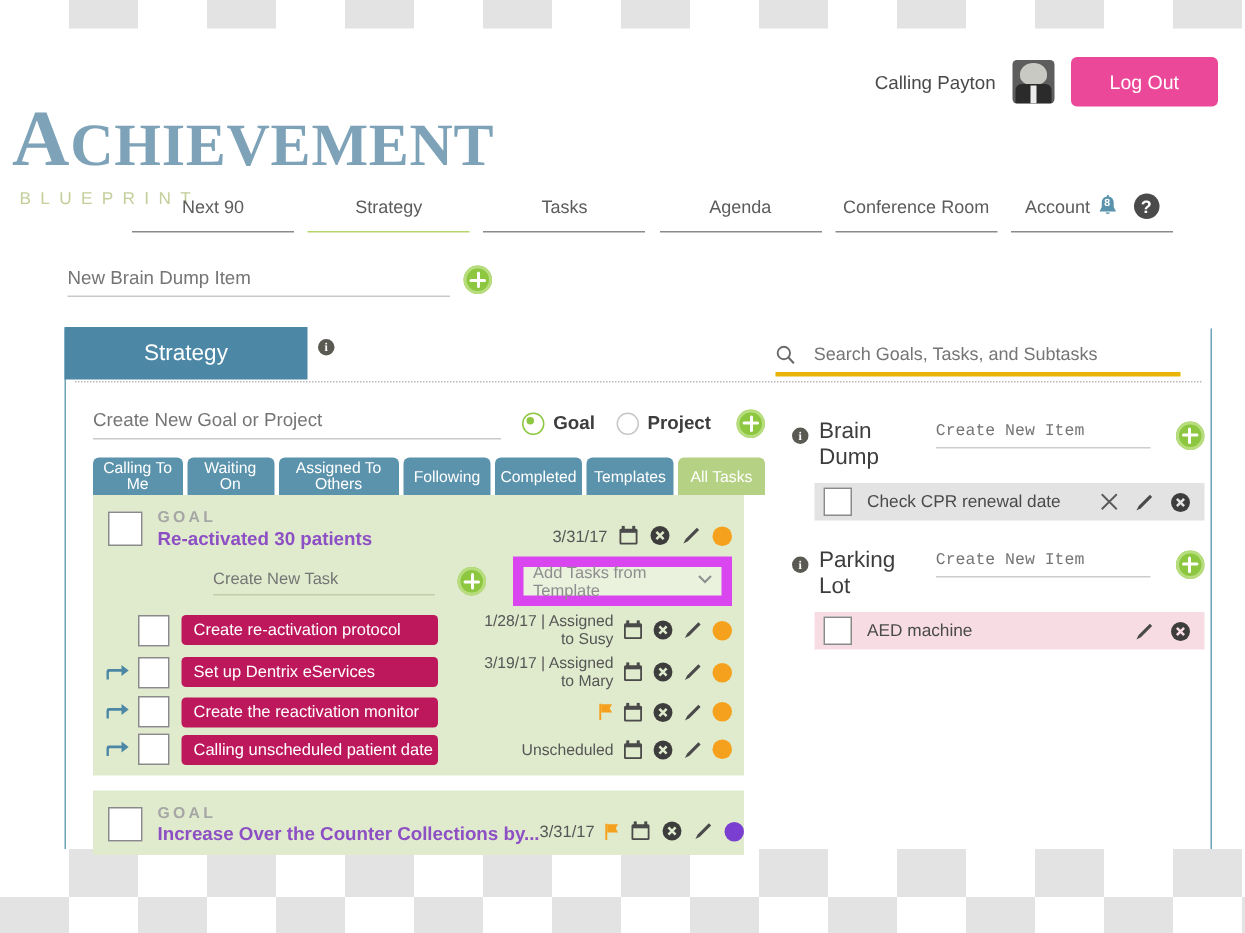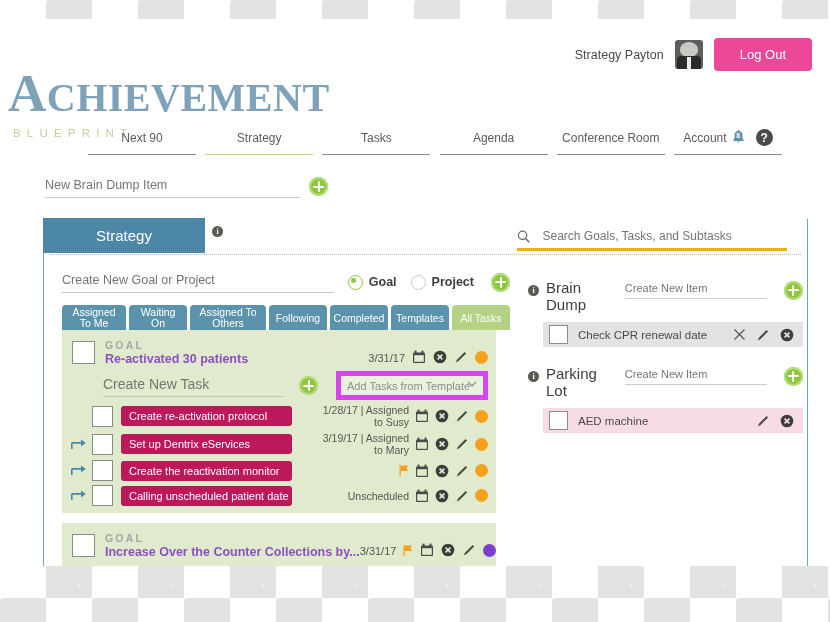--- a/index.html
+++ b/index.html
@@ -156,26 +156,26 @@
   .gtitle{font-size:12.5px;color:#8d4fc4;font-weight:700;margin-top:1px;white-space:nowrap;}
   .gmeta{margin-left:auto;display:flex;align-items:flex-end;gap:7px;padding-top:11px;}
   .gdate{font-size:11px;color:#565656;}
   .icon{cursor:pointer;flex:none;}
   .dot-o{width:13px;height:13px;border-radius:50%;background:#f5a11d;flex:none;cursor:pointer;}
   .dot-p{width:13px;height:13px;border-radius:50%;background:#7a3fd0;flex:none;cursor:pointer;}
 
   
   .ntrow{display:flex;align-items:center;padding:5px 8px 0 41px;gap:0;}
   .nt-input{
-    width:196px;border:none;border-bottom:1px solid #bfcfa8;font-size:14px;color:#9b9b9b;
-    padding:1px 0 4px 0;outline:none;background:transparent;font-family:"Liberation Sans", sans-serif;
+    width:196px;border:none;border-bottom:1px solid #bfcfa8;font-size:11px;color:#9b9b9b;
+    padding:1px 0 4px 0;outline:none;background:transparent;font-family:"Liberation Sans", sans-serif;margin-left:39px;
   }
   .nt-plus{margin-left:15px;}
   .tmpl{
-    margin-left:18px;width:158px;height:19px;border:5px solid #d946ef;background:#eaf1dd;
+    margin-left:18px;width:158px;height:19px;border:7px solid #d946ef;background:#eaf1dd;
     font-size:11px;color:#8e8e8e;display:flex;align-items:center;padding:0 6px;position:relative;cursor:pointer;
   }
   .tmpl .chev{position:absolute;right:6px;top:5px;}
 
   
   .trow{display:flex;align-items:center;padding:4px 8px 0 8px;}
   .t-share{width:17px;flex:none;margin-right:5px;}
   .t-spacer{width:22px;flex:none;}
   .tcheck{
     width:19px;height:19px;border:1.6px solid #8a8a8a;background:#fff;flex:none;margin-right:8px;cursor:pointer;
@@ -188,21 +188,21 @@
   .tdate{font-size:10.5px;color:#565656;text-align:right;line-height:12px;max-width:92px;}
   .flag{width:10px;flex:none;}
 
   
   .sect{margin-bottom:6px;}
   .sect-head{display:flex;align-items:center;gap:7px;}
   .sect-title{font-size:15px;color:#3d3d3d;margin-top:12px;}
   .sect-input{
     width:143px;border:none;border-bottom:1px solid #cdcdcd;font-size:11px;color:#a3a3a3;
     padding:1px 0 4px 0;outline:none;background:transparent;margin-left:20px;
-    font-family:Liberation Sans, sans-serif;
+    font-family:Liberation Mono, monospace;
   }
   .sect-plus{margin-left:10px;}
   .item{
     display:flex;align-items:center;margin-top:9px;margin-left:15px;height:25px;padding:0 9px 0 6px;
   }
   .item.gray{background:#e3e3e3;}
   .item.pink{background:#f7dde3;}
   .icheck{
     width:17px;height:17px;border:1.5px solid #8a8a8a;background:#fff;flex:none;margin-right:10px;cursor:pointer;
   }
@@ -214,21 +214,21 @@
 
 <div class="app">
 
   <div class="hdr">
     <div class="logo">
       <div class="logo-main"><span class="cap">A</span><span>CHIEVEMENT</span></div>
       <div class="logo-sub">BLUEPRINT</div>
     </div>
 
     <div class="user-wrap">
-      <span class="user-name">Strategy Payton</span>
+      <span class="user-name">Calling Payton</span>
       <span class="avatar">
           <span class="tie"></span>
         </span>
       <button class="logout">Log Out</button>
     </div>
   </div>
 
   <div class="nav">
     <div class="nav-inner">
       <div class="nav-item">
@@ -292,21 +292,21 @@
           </span>
           <span class="radio-g">
             <span class="radio off"></span>
             <span>Project</span>
           </span>
           <span class="plus goal-plus"></span>
         </div>
 
         <div class="ftabs">
           <div class="ftab">
-              <span>Assigned To Me</span>
+              <span>Calling To Me</span>
             </div>
           <div class="ftab">
               <span>Waiting On</span>
             </div>
           <div class="ftab">
               <span>Assigned To Others</span>
             </div>
           <div class="ftab">
               <span>Following</span>
             </div>

